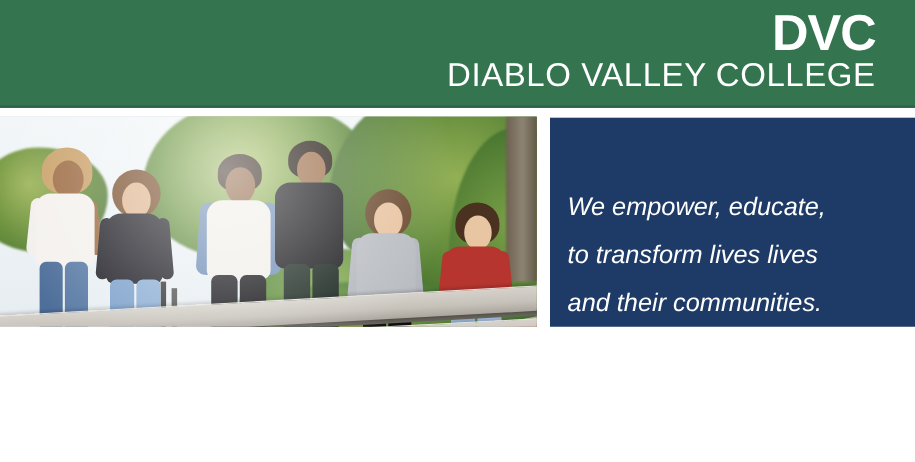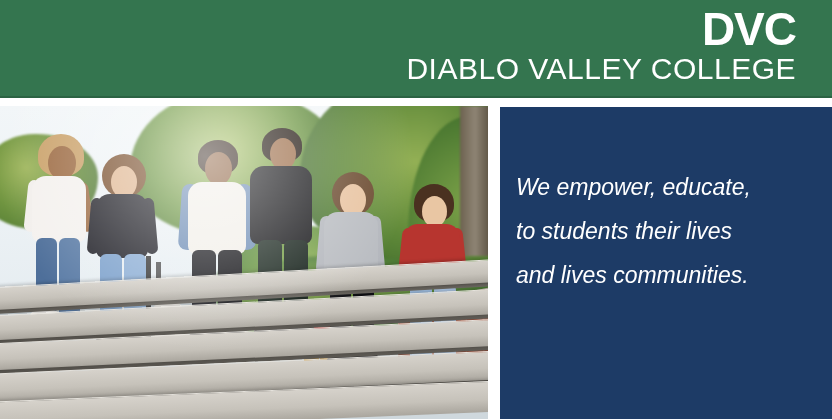--- a/index.html
+++ b/index.html
@@ -9,21 +9,21 @@
   }
   body {
     width: 832px;
     height: 420px;
     overflow: hidden;
     font-family: "Liberation Sans", sans-serif;
   }
   .page {
     position: relative;
     width: 832px;
-    height: 419px;
+    height: 297px;
     background: #ffffff;
     overflow: hidden;
   }
 
   
   .header-bar {
     position: absolute;
     left: 0;
     top: 0;
     width: 832px;
@@ -392,18 +392,18 @@
         <div class="step s5"></div>
       </div>
 
       <div class="photo-haze"></div>
     </div>
   </div>
 
   <div class="tagline-panel">
     <div class="tagline">
       <span class="tagline-line">We empower, educate,</span>
-      <span class="tagline-line">to students their lives</span>
-      <span class="tagline-line">and lives communities.</span>
+      <span class="tagline-line">to transform lives lives</span>
+      <span class="tagline-line">and their communities.</span>
     </div>
   </div>
 
 </div>
 
 </body></html>

